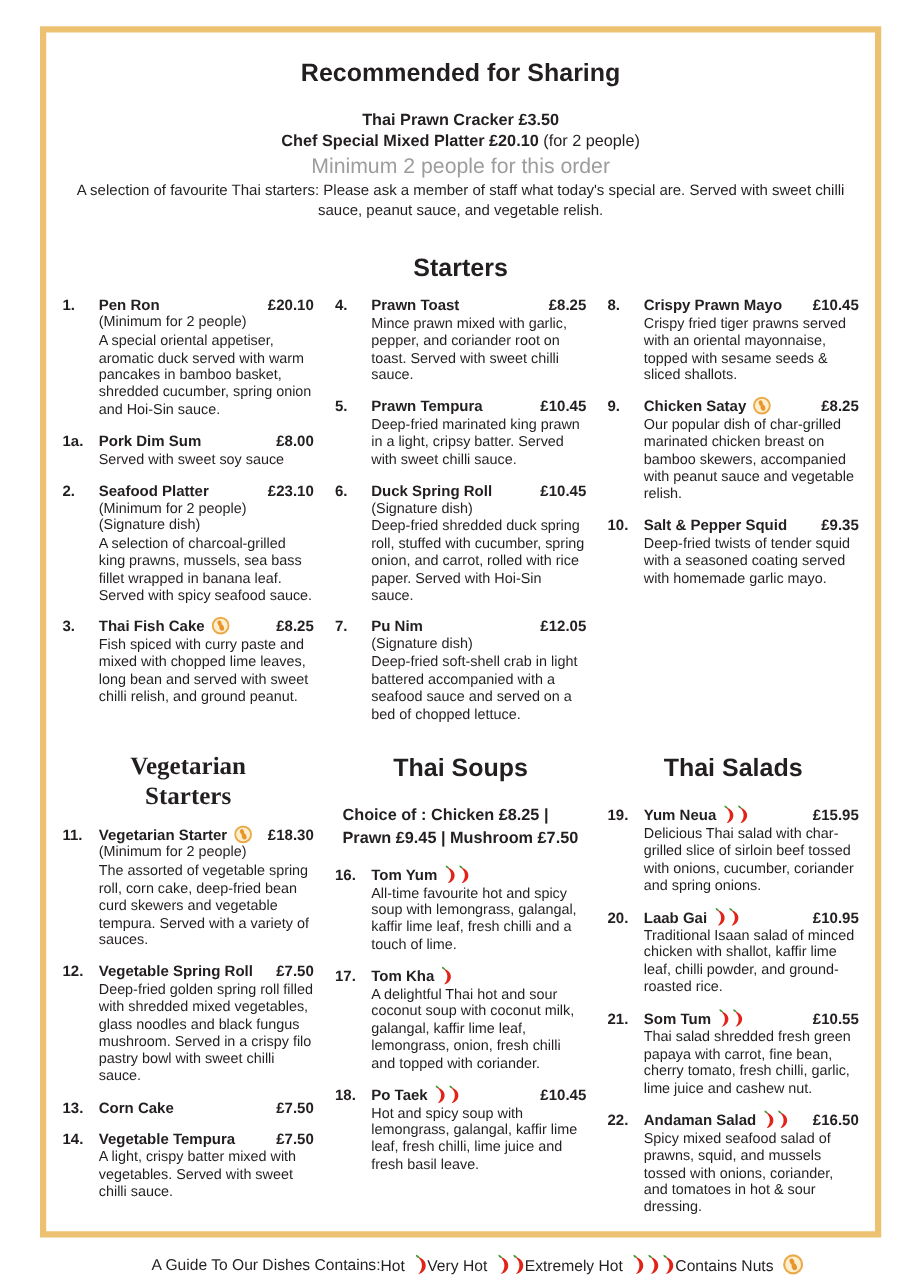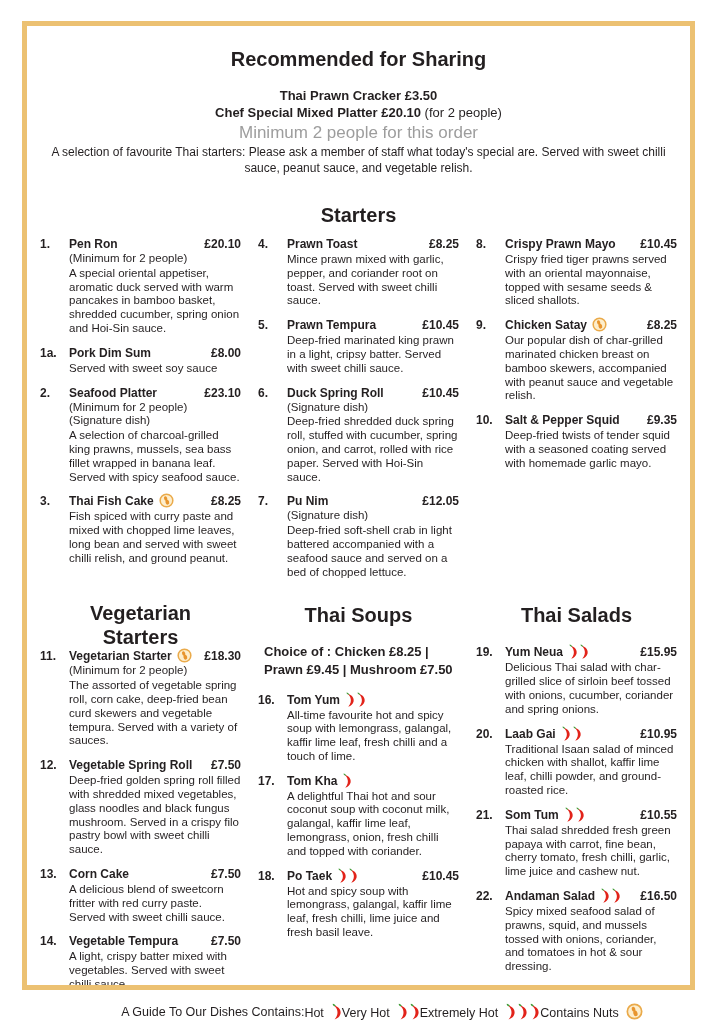--- a/index.html
+++ b/index.html
@@ -2,36 +2,36 @@
 <html><head>
 <meta charset="utf-8">
 <style>
   html,body { margin:0; padding:0; }
   body {
     width:724px; height:1024px; background:#ffffff; position:relative;
     font-family:"Liberation Sans", sans-serif; color:#231f20;
     -webkit-font-smoothing:antialiased;
   }
   .frame {
-    position:absolute; left:22px; top:21px; width:673px; height:969px;
+    position:absolute; left:32px; top:21px; width:673px; height:969px;
     border:5px solid #ecc172; box-sizing:border-box; overflow:hidden;
   }
   .content { padding:18px 10px 0 10px; }
 
   
   .sharing-title { font-size:20px; font-weight:bold; text-align:center; margin:4px 0 16px; }
   .sharing-line  { text-align:center; font-weight:bold; font-size:13px; line-height:1.32; }
   .sharing-line .normal { font-weight:normal; }
   .sharing-min   { text-align:center; color:#9d9d9d; font-size:17px; line-height:1.3; margin-top:1px; }
   .sharing-intro { text-align:center; font-size:12px; line-height:1.32; margin-top:1px; }
 
   
   .section-title { font-size:20px; font-weight:bold; text-align:center; line-height:1.2; }
   .starters-title { margin:26px 0 10px; }
-  .veg-title   { max-width:150px; margin:0 auto 0; }
+  .veg-title   { max-width:150px; margin:0 auto 12px;font-family:Liberation Serif, serif; }
   .soup-title  { margin:2px 0 12px; }
   .salad-title { margin:2px 0 18px; }
   .choice { font-weight:bold; text-align:left; font-size:13px; line-height:1.35; margin:16px 6px 14px; }
 
   
   .cols { display:grid; grid-template-columns:repeat(3,1fr); column-gap:17px; padding:0 3px; }
   .cols2 { margin-top:12px; }
 
   
   .item { margin-bottom:10px; }
@@ -213,21 +213,20 @@
                 <span class="price">£7.50</span>
               </div>
               <div class="desc">Deep-fried golden spring roll filled with shredded mixed vegetables, glass noodles and black fungus mushroom. Served in a crispy filo pastry bowl with sweet chilli sauce.</div>
             </div>
             <div class="item">
               <div class="head">
                 <span class="num">13.</span>
                 <span class="name">Corn Cake</span>
                 <span class="price">£7.50</span>
               </div>
-              <div class="desc">A delicious blend of sweetcorn fritter with red curry paste. Served with sweet chilli sauce.</div>
             </div>
             <div class="item">
               <div class="head">
                 <span class="num">14.</span>
                 <span class="name">Vegetable Tempura</span>
                 <span class="price">£7.50</span>
               </div>
               <div class="desc">A light, crispy batter mixed with vegetables. Served with sweet chilli sauce.</div>
             </div>
           </div>

